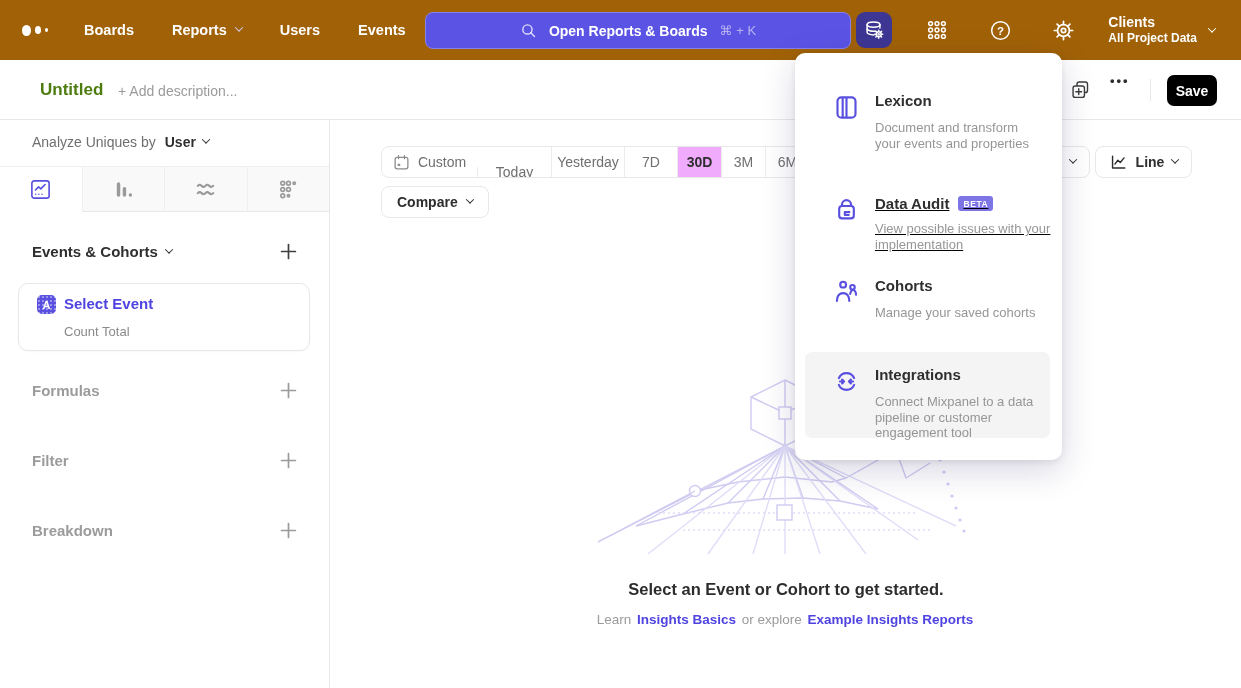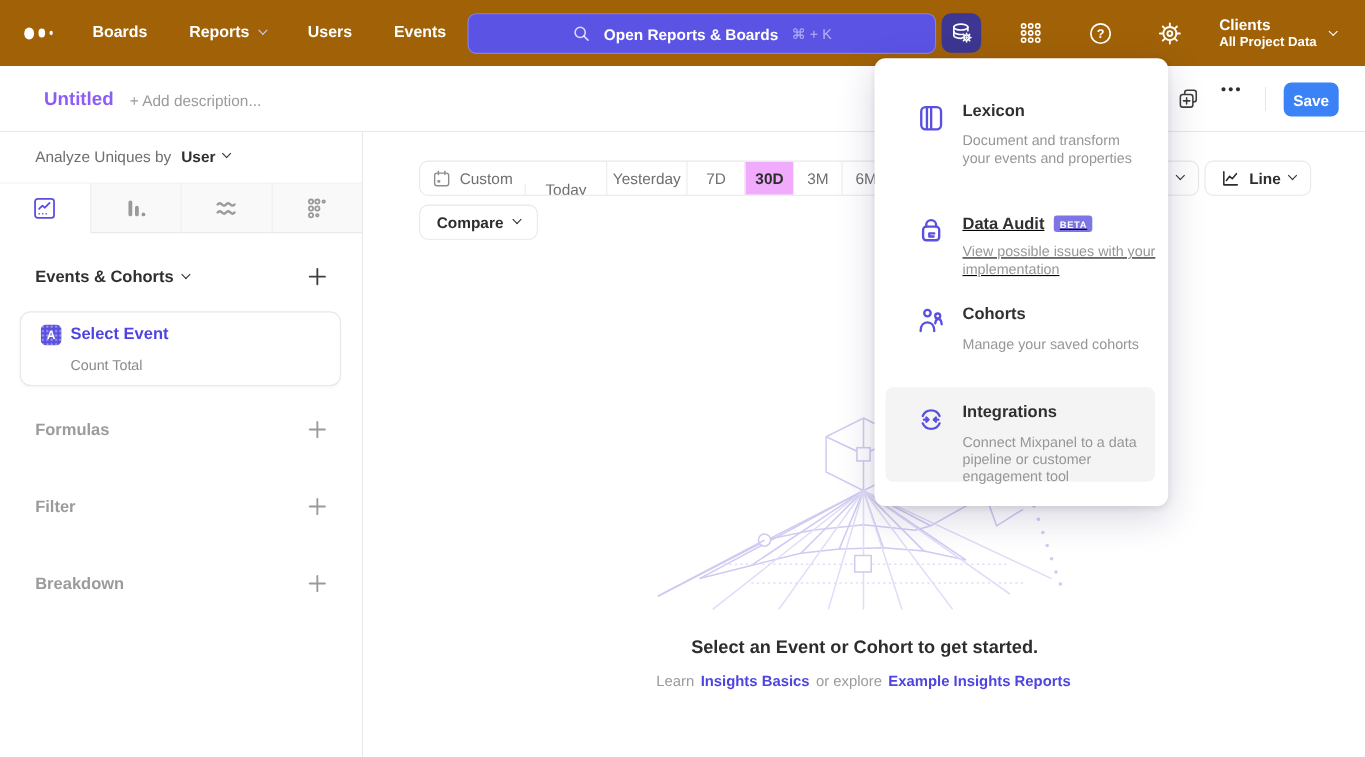--- a/index.html
+++ b/index.html
@@ -37,28 +37,28 @@
   .nav-icon-btn.active { background:#3d3692; }
   #project-switcher { display:flex; align-items:center; gap:12px; color:#fff; cursor:pointer; }
   #project-switcher .nm { font-size:14px; font-weight:700; line-height:17px; }
   #project-switcher .sc { font-size:12px; font-weight:700; line-height:15px; }
   #project-switcher .chev { color:#fff; }
 
   
   #report-header { position:absolute; left:0; top:60px; width:1241px; height:60px;
                    background:#fff; border-bottom:1px solid #e8e8e8; }
   #report-title { position:absolute; left:40px; top:20px; font-size:17px; font-weight:700;
-                  color:#8b5cf6; }
+                  color:#4d7c0f; }
   #add-desc { position:absolute; left:118px; top:23px; font-size:14px; color:#9b9b9b; cursor:text; }
   #dup-btn { position:absolute; left:1070px; top:19px; cursor:pointer; }
   #more-btn { position:absolute; left:1110px; top:13px; font-size:13px; letter-spacing:2px;
               color:#2f2f2f; font-weight:700; cursor:pointer; }
   #hdr-divider { position:absolute; left:1150px; top:19px; width:1px; height:22px; background:#e6e6e6; }
   #save-btn { position:absolute; left:1167px; top:15px; width:50px; height:31px;
-              background:#3b82f6; color:#fff; font-size:14px; font-weight:600;
+              background:#000000; color:#fff; font-size:14px; font-weight:600;
               border:none; border-radius:7px; cursor:pointer; }
 
   
   #sidebar { position:absolute; left:0; top:120px; width:330px; height:568px;
              background:#fff; border-right:1px solid #e8e8e8; }
   #analyze-row { position:absolute; left:32px; top:14px; display:flex; align-items:center;
                  gap:6px; font-size:14px; color:#6f6f6f; }
   #analyze-row .val { color:#2f2f2f; font-weight:700; margin-left:3px; cursor:pointer;
                       display:flex; align-items:center; gap:7px; }
   #analyze-row .chev { color:#2f2f2f; margin-top:-2px; }

